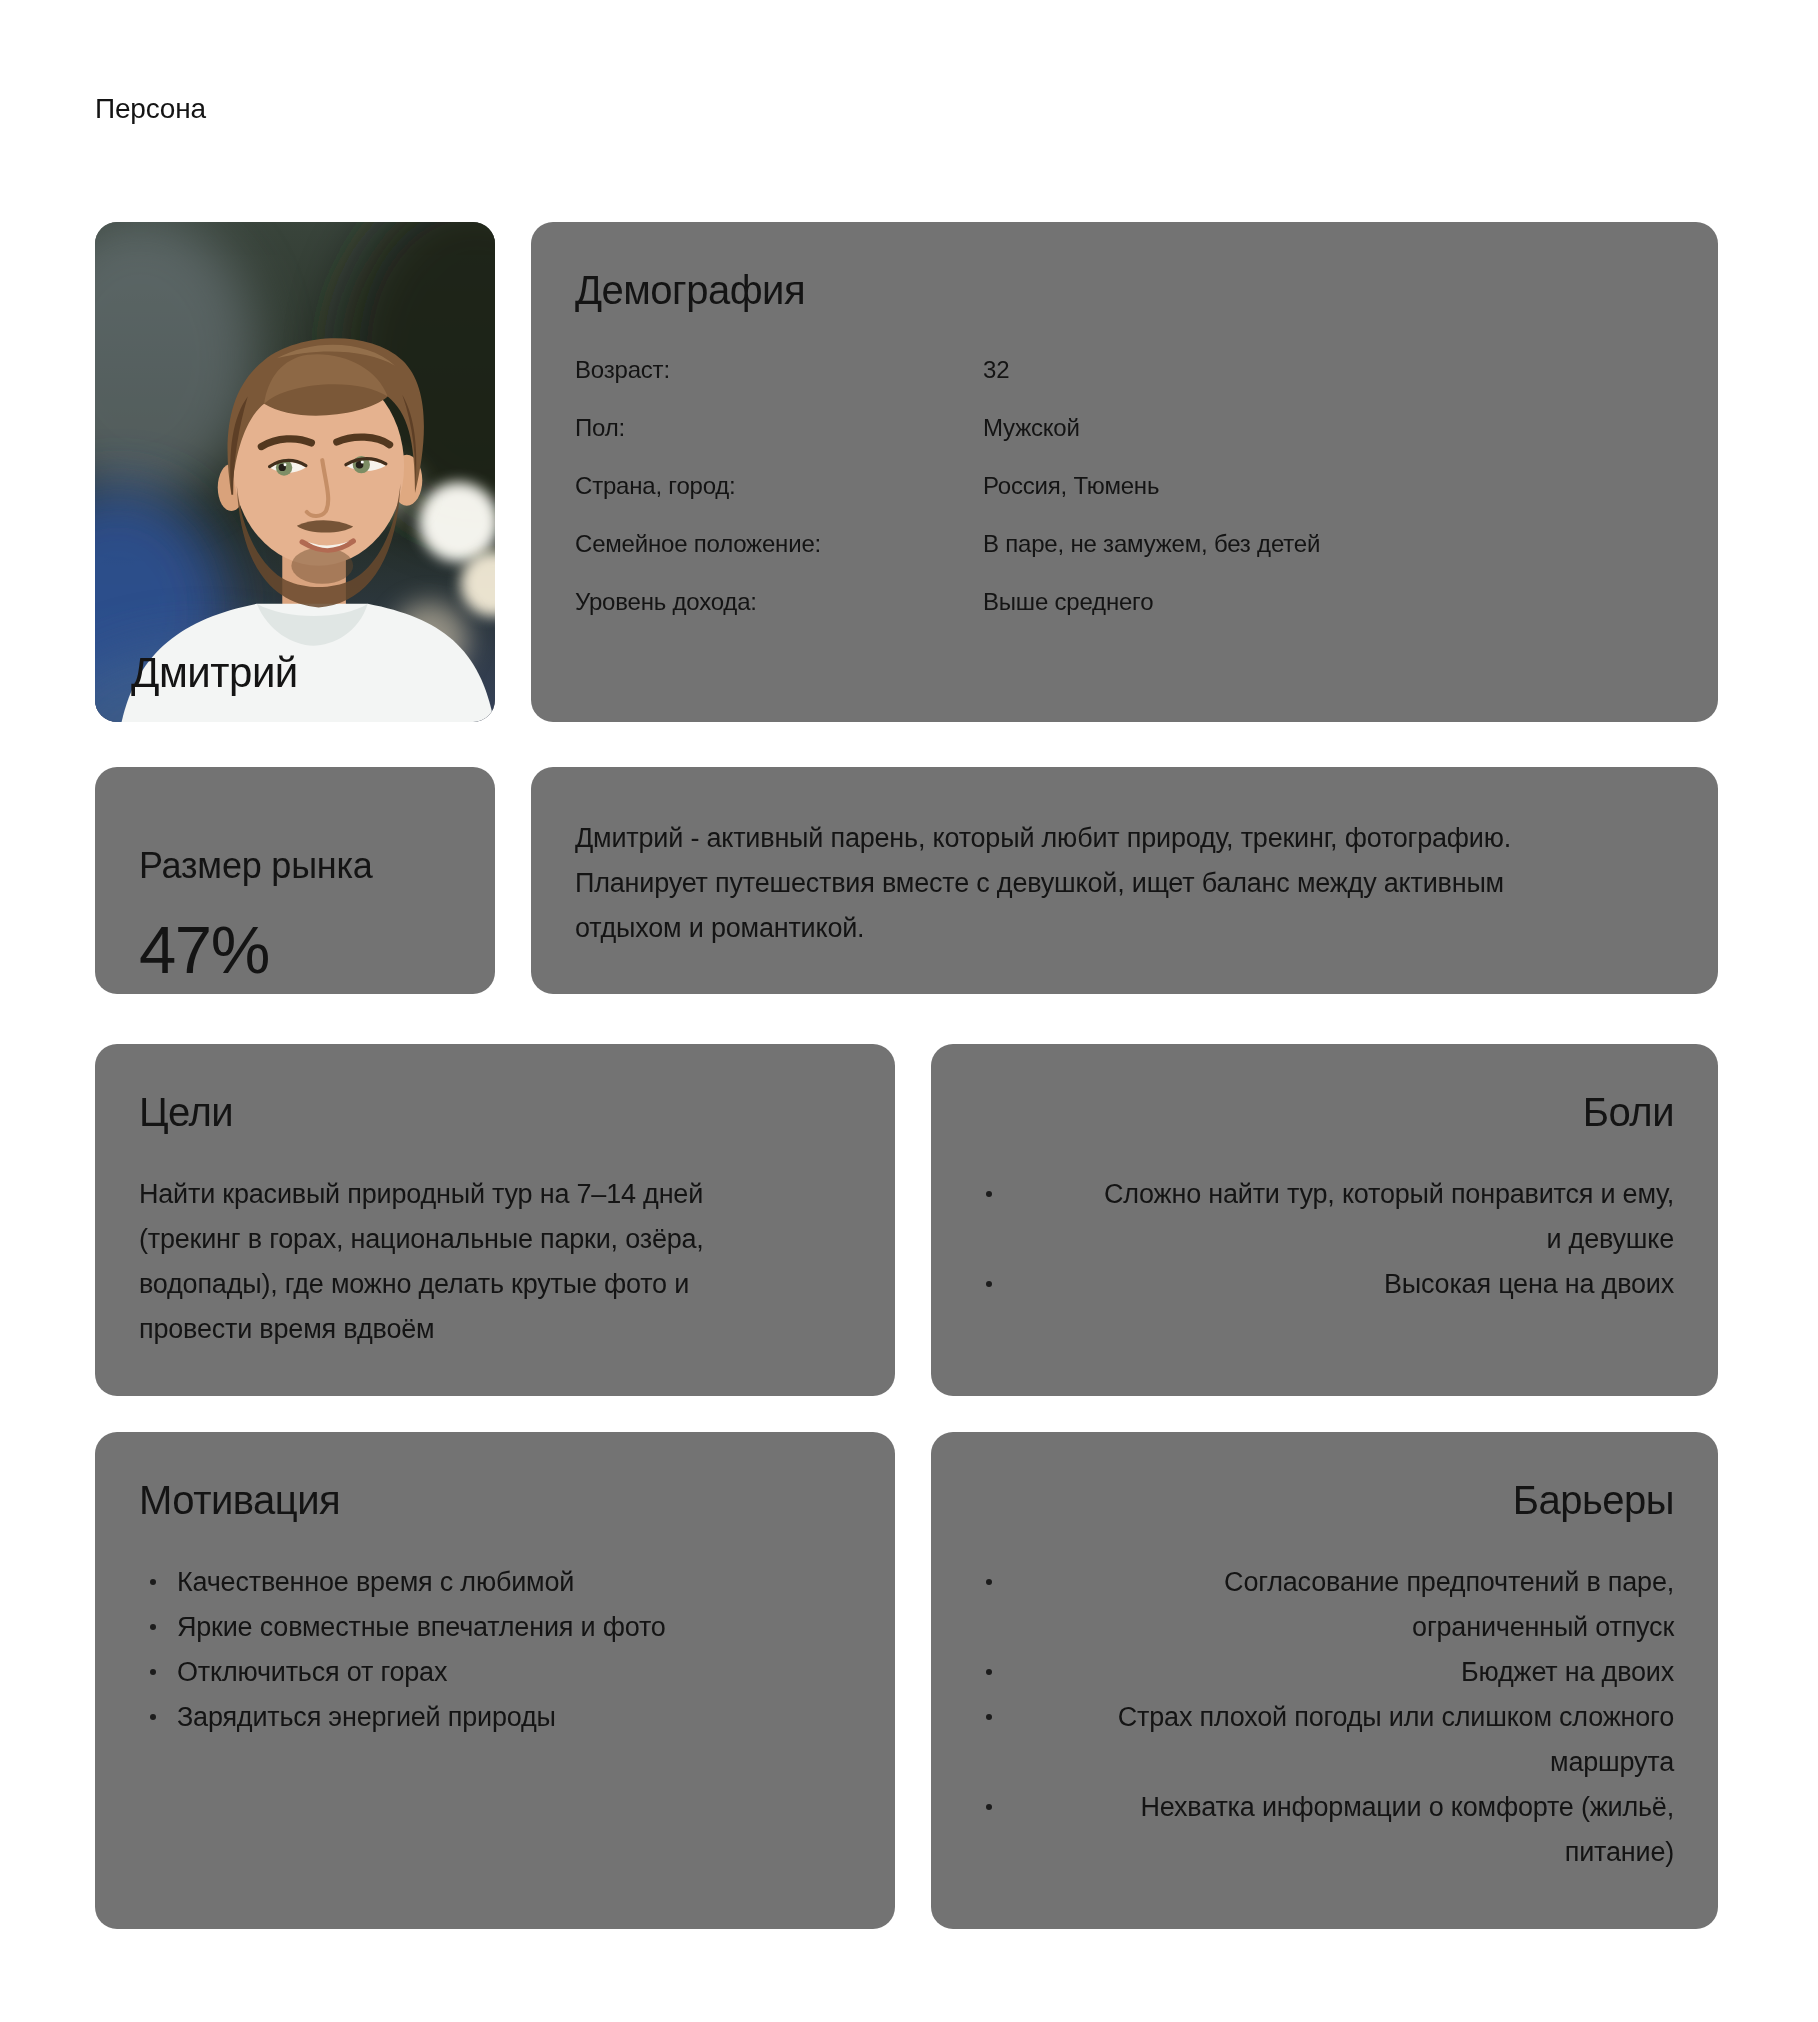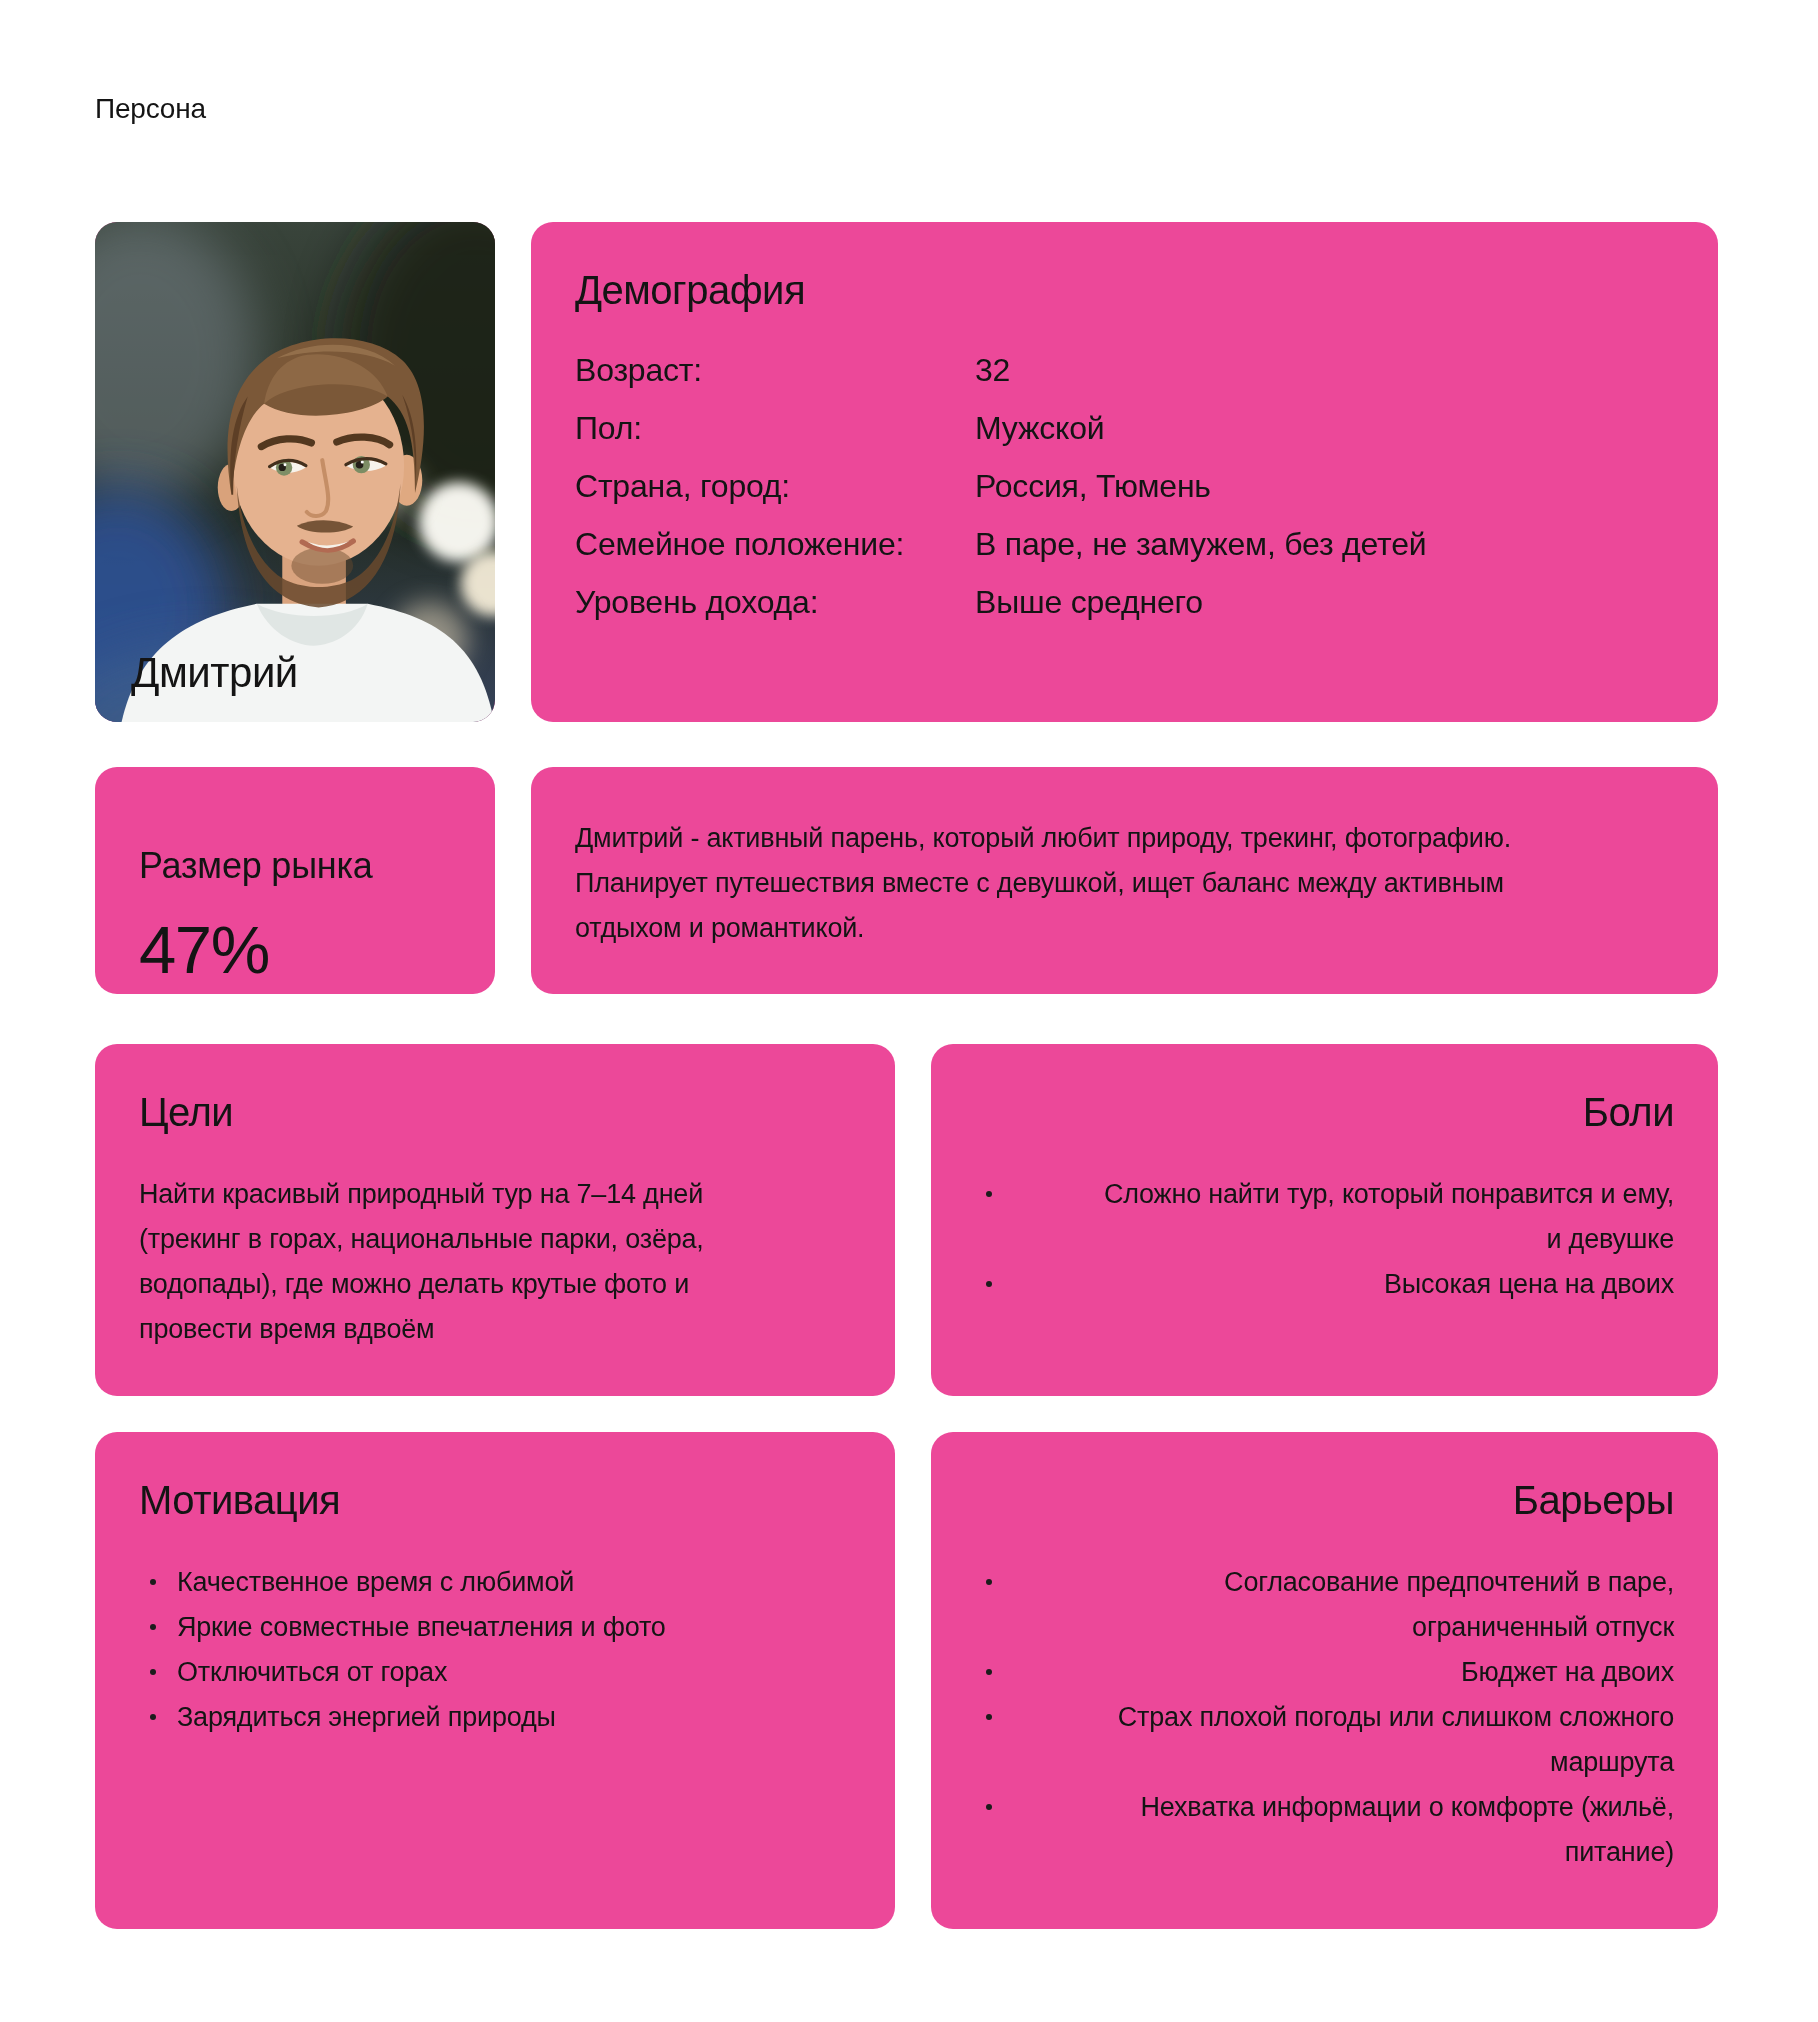--- a/index.html
+++ b/index.html
@@ -9,28 +9,28 @@
     letter-spacing:-0.2px;
   }
   .page{padding:91px 100px 0 95px;box-sizing:border-box;}
   .page-title{font-size:28px;line-height:36px;font-weight:400;}
   .grid{margin-top:95px;}
   .row{display:flex;gap:36px;}
   .row1{height:500px;margin-bottom:45px;}
   .row2{height:227px;margin-bottom:50px;}
   .row3{min-height:341px;margin-bottom:36px;}
   .row4{min-height:497px;}
-  .card{background:#ec4899;border-radius:22px;padding:44px;box-sizing:border-box;}
+  .card{background:#737373;border-radius:22px;padding:44px;box-sizing:border-box;}
   .photo-card{width:400px;flex:none;position:relative;overflow:hidden;padding:0;}
   .photo-svg{position:absolute;left:0;top:0;width:100%;height:100%;display:block;}
   .persona-name{position:absolute;left:36px;bottom:25.5px;font-size:42px;line-height:49px;letter-spacing:-0.5px;}
   .demo-card{flex:1;}
   .card-title{font-size:40px;line-height:48px;font-weight:400;letter-spacing:-0.5px;}
   .demo-rows{margin-top:38px;display:flex;flex-direction:column;gap:22px;}
-  .demo-row{display:flex;font-size:32px;line-height:36px;}
+  .demo-row{display:flex;font-size:24px;line-height:36px;gap:8px;}
   .demo-label{width:400px;flex:none;}
   .demo-value{flex:1;}
   .market-card{width:400px;flex:none;padding-top:40px;}
   .market-title{font-size:36px;line-height:45px;margin-top:36px;}
   .market-value{font-size:67px;line-height:76px;margin-top:23.6px;letter-spacing:-1.4px;}
   .summary-card{flex:1;padding-top:49px;}
   .body-text{font-size:27px;line-height:45px;letter-spacing:-0.2px;}
   .pre{white-space:pre-line;}
   .summary-text{max-width:1073px;}
   .col-left{width:800px;flex:none;}

